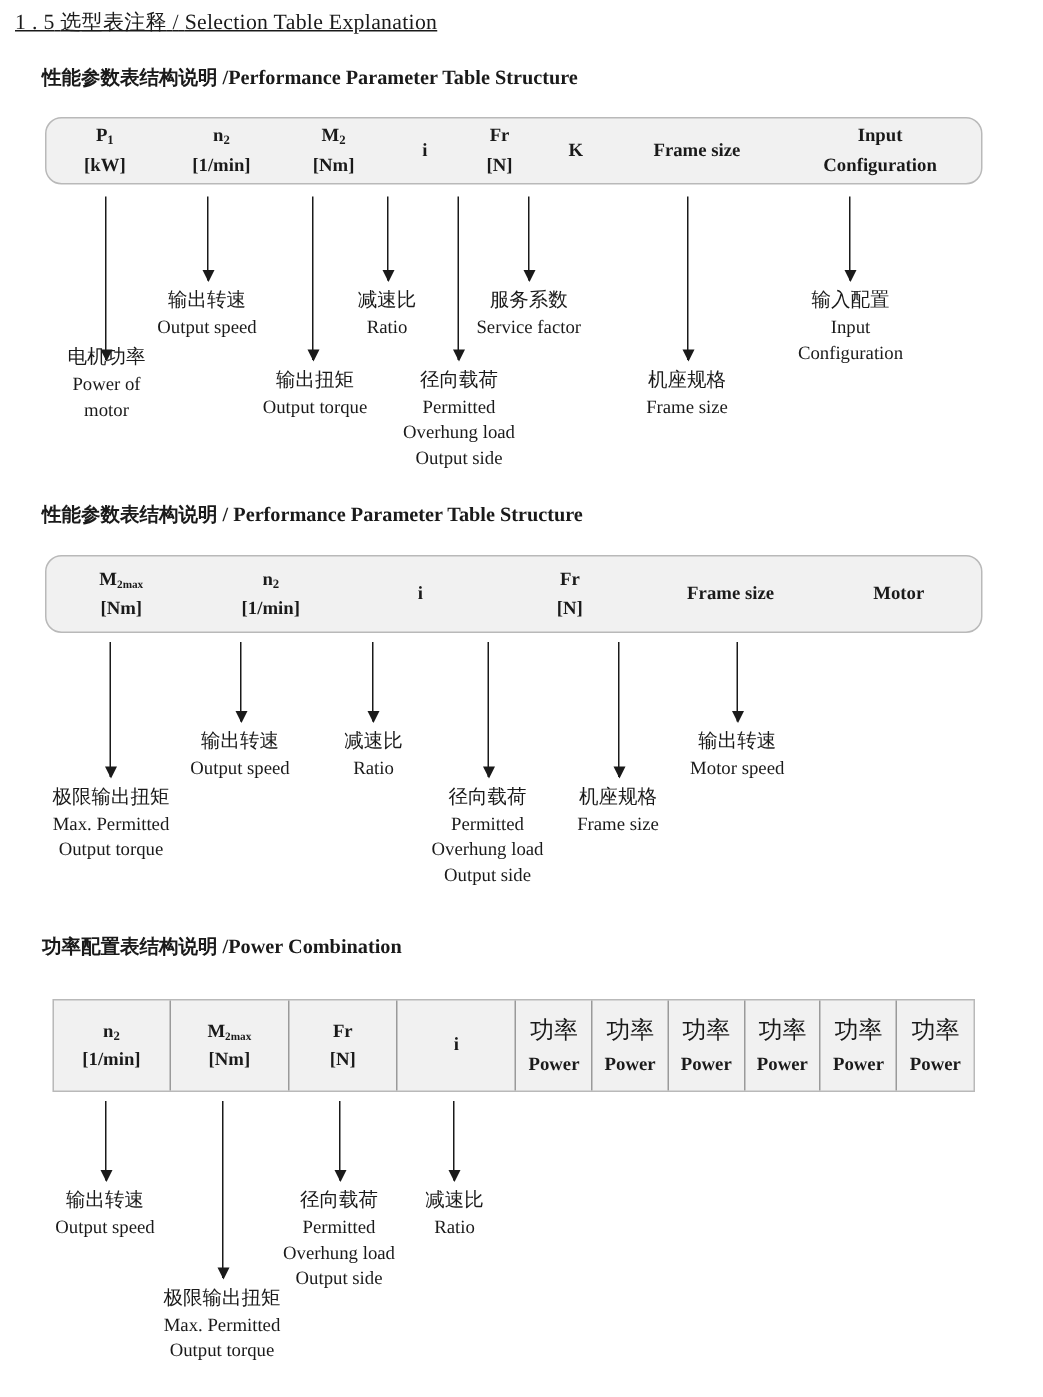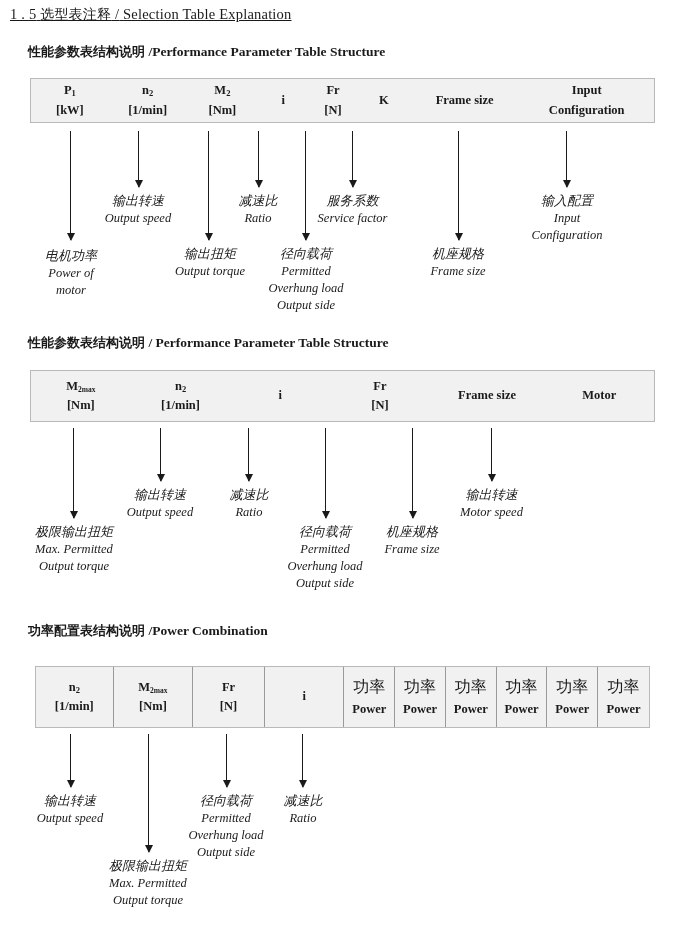--- a/index.html
+++ b/index.html
@@ -46,21 +46,21 @@
   }
 
   
   .tbl {
     position: absolute;
     background: #f1f1f1;
     border: 1px solid #b9b9b9;
     box-sizing: border-box;
     display: flex;
   }
-  .tbl.plain { background: #f1f1f1; }
+  .tbl.plain { background: #f1f1f1; border-radius: 11px; }
   .cell {
     box-sizing: border-box;
     display: flex;
     flex-direction: column;
     align-items: center;
     justify-content: center;
     text-align: center;
     font-weight: bold;
     font-size: 12.5px;
     line-height: 1.55;
@@ -99,21 +99,20 @@
     border-top: 8px solid #1a1a1a;
   }
 
   
   .lbl {
     position: absolute;
     text-align: center;
     font-size: 12.5px;
     line-height: 1.38;
     white-space: nowrap;
-    font-style: italic;
   }
   .lbl .cn {
     display: block;
     font-family: "DejaVu Sans", "Liberation Sans", sans-serif;
     font-size: 13px;
   }
   .lbl .en { display: block; }
 </style>
 </head>
 <body>
@@ -182,21 +181,21 @@
 <div class="lbl" style="left:300px; top:192px; width:105px;">
   <span class="cn">服务系数</span>
   <span class="en">Service factor</span>
 </div>
 <div class="lbl" style="left:512px; top:192px; width:110px;">
   <span class="cn">输入配置</span>
   <span class="en">Input</span>
   <span class="en">Configuration</span>
 </div>
 
-<div class="lbl" style="left:22px; top:247px; width:98px;">
+<div class="lbl" style="left:22px; top:230px; width:98px;">
   <span class="cn">电机功率</span>
   <span class="en">Power of</span>
   <span class="en">motor</span>
 </div>
 <div class="lbl" style="left:160px; top:245px; width:100px;">
   <span class="cn">输出扭矩</span>
   <span class="en">Output torque</span>
 </div>
 <div class="lbl" style="left:262px; top:245px; width:88px;">
   <span class="cn">径向载荷</span>

